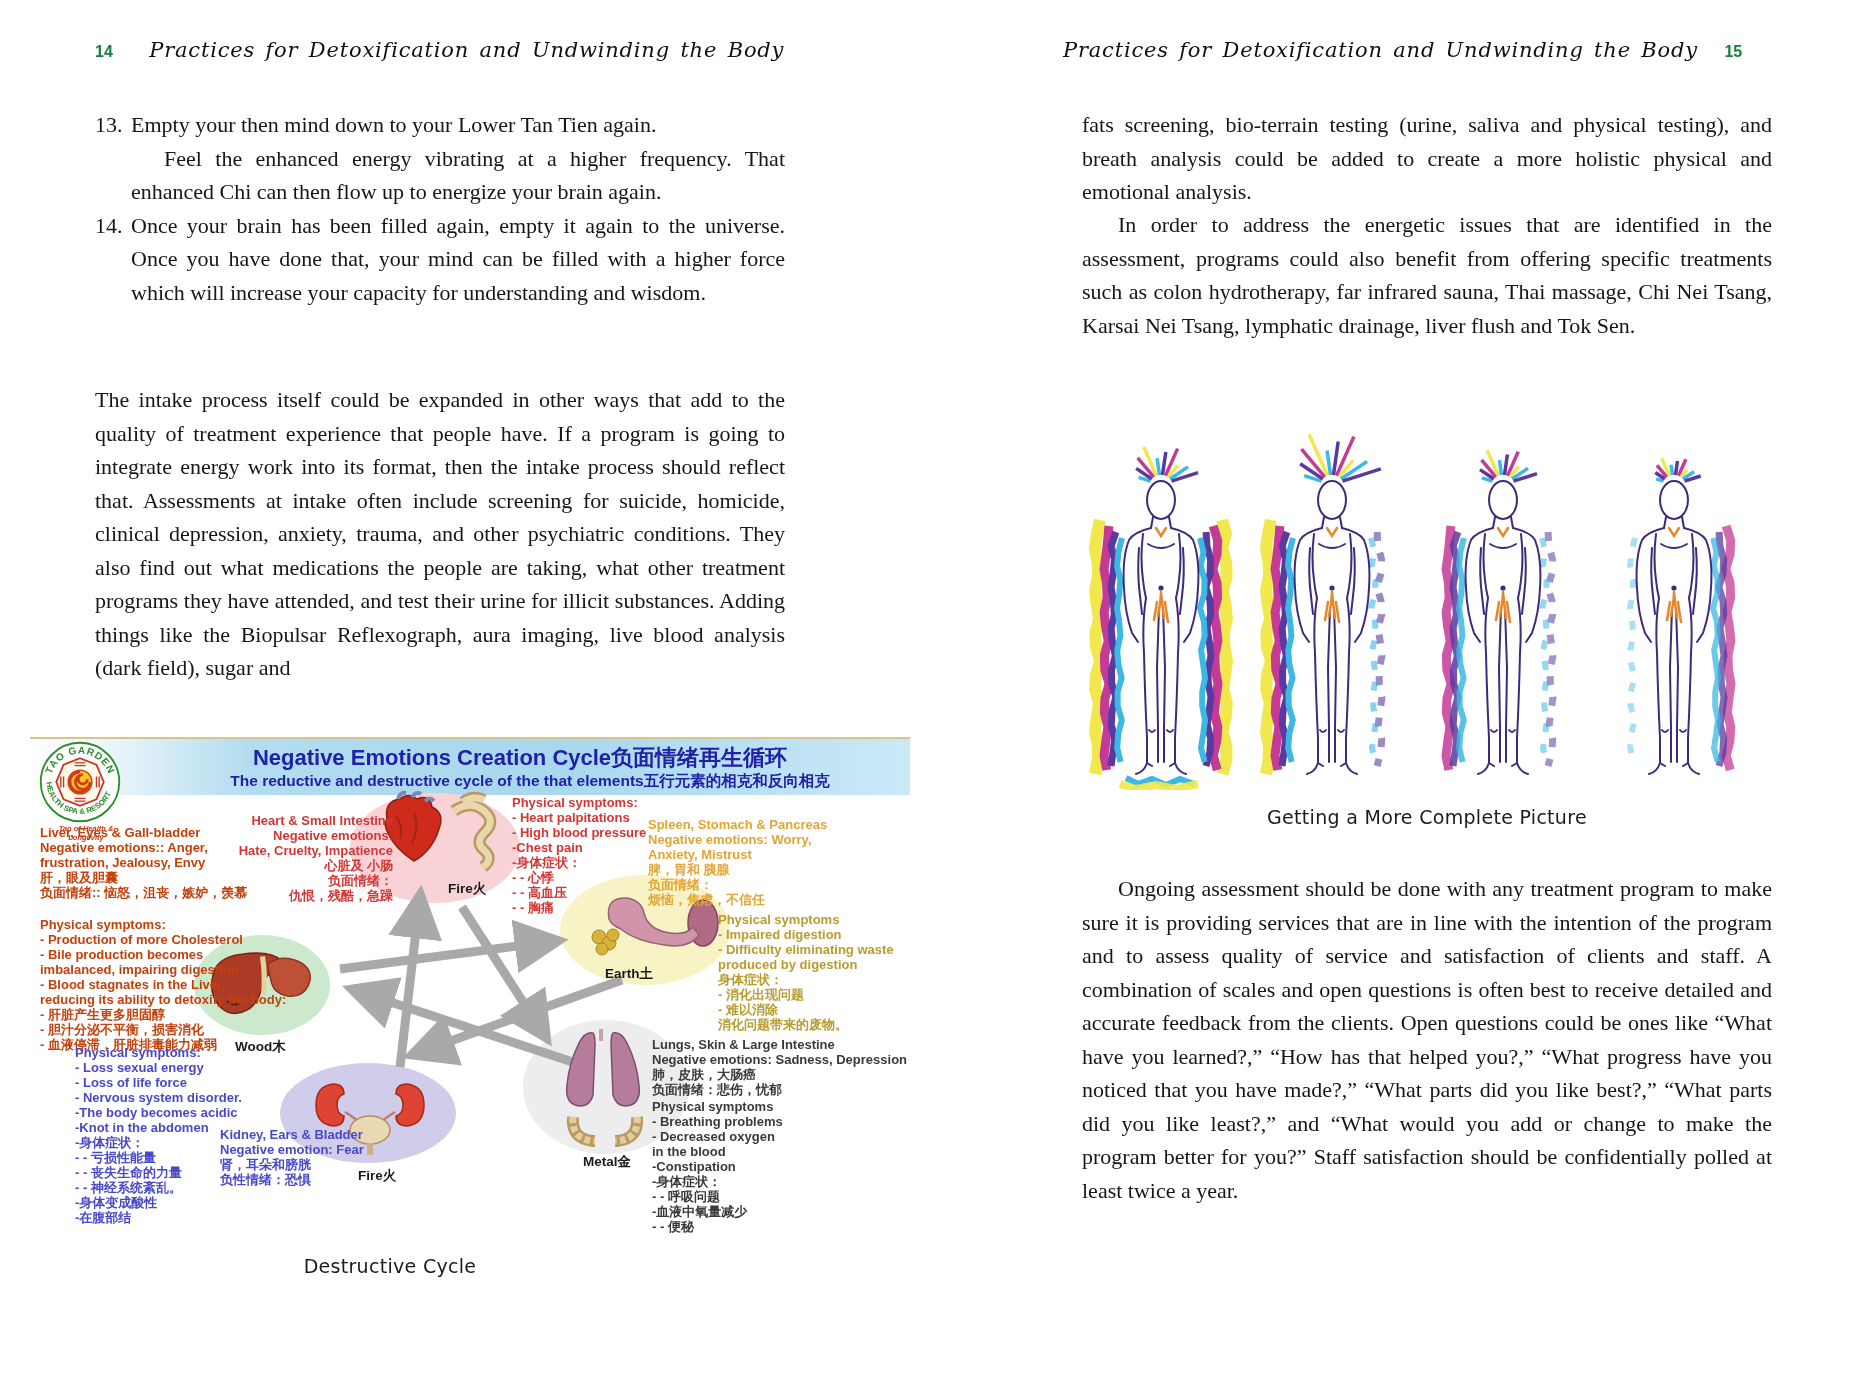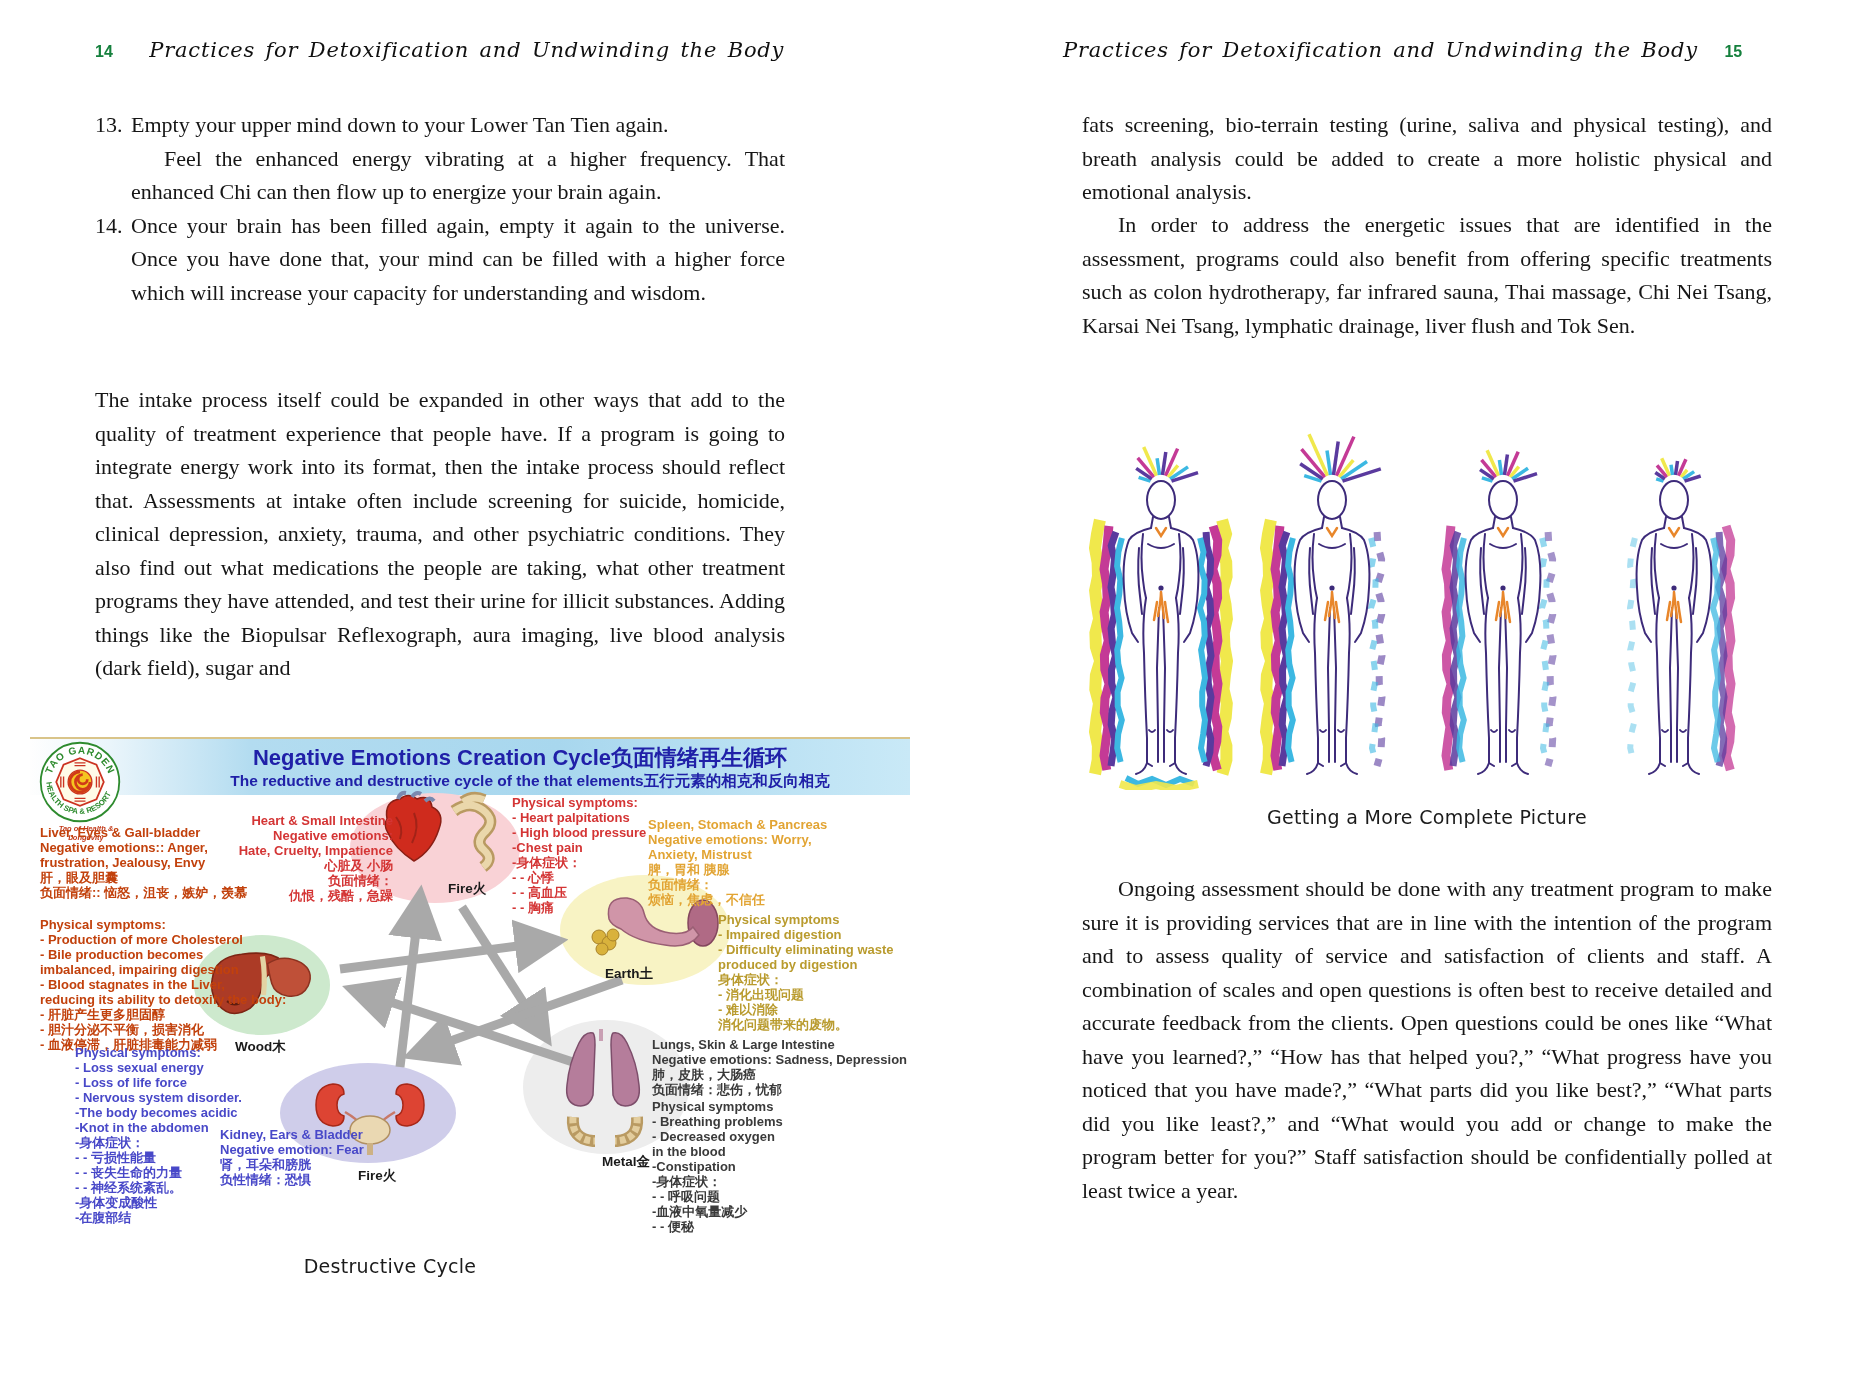--- a/index.html
+++ b/index.html
@@ -100,21 +100,21 @@
 
   <div class="running-head" style="left:95px;">
     <span class="pagenum">14</span>
     <span style="margin-left:26px;">Practices for Detoxification and Undwinding the Body</span>
   </div>
 
   <div class="list">
     <div class="li body-text">
       <span class="num">13.</span>
       <div class="li-body">
-        <div>Empty your upper mind down to your Lower Tan Tien again.</div>
+        <div>Empty your then mind down to your Lower Tan Tien again.</div>
         <div class="li13-rest">Feel the enhanced energy vibrating at a higher frequency. That enhanced Chi can then flow up to energize your brain again.</div>
       </div>
     </div>
     <div class="li body-text">
       <span class="num">14.</span>
       <div class="li-body">Once your brain has been filled again, empty it again to the universe. Once you have done that, your mind can be filled with a higher force which will increase your capacity for understanding and wisdom.</div>
     </div>
   </div>
 
   <div class="para-left body-text">The intake process itself could be expanded in other ways that add to the quality of treatment experience that people have. If a program is going to integrate energy work into its format, then the intake process should reflect that. Assessments at intake often include screening for suicide, homicide, clinical depression, anxiety, trauma, and other psychiatric conditions. They also find out what medications the people are taking, what other treatment programs they have attended, and test their urine for illicit substances. Adding things like the Biopulsar Reflexograph, aura imaging, live blood analysis (dark field), sugar and</div>
@@ -211,21 +211,21 @@
       <path d="M58,8 Q50,6 44,18 Q34,38 32,60 Q30,76 40,80 Q54,84 58,70 L60,20 Q60,10 58,8Z" fill="#b57d9b" stroke="#7d4e6b" stroke-width="1.5"></path>
       <path d="M78,8 Q86,6 92,18 Q102,38 104,60 Q106,76 96,80 Q82,84 78,70 L76,20 Q76,10 78,8Z" fill="#b57d9b" stroke="#7d4e6b" stroke-width="1.5"></path>
       <path d="M38,92 Q36,114 58,116 L60,116 M102,92 Q104,114 82,116 L80,116" fill="none" stroke="#b99a62" stroke-width="12"></path>
       <path d="M38,92 Q36,114 58,116 L60,116 M102,92 Q104,114 82,116 L80,116" fill="none" stroke="#e3cd9d" stroke-width="7" stroke-dasharray="6 3"></path>
     </svg>
 
     <div class="dg-label" style="left:374px; top:143px;padding-left:44px;">Fire火</div>
     <div class="dg-label" style="left:575px; top:228px;">Earth土</div>
     <div class="dg-label" style="left:205px; top:301px;">Wood木</div>
     <div class="dg-label" style="left:328px; top:430px;">Fire火</div>
-    <div class="dg-label" style="left:572px; top:416px;">Metal金</div>
+    <div class="dg-label" style="left:553px; top:416px;">Metal金</div>
 
     <div class="dg-text t-wood" style="left:10px;  top:88px;  width:280px;">Liver, Eyes &amp; Gall-bladder
 Negative emotions:: Anger,
 frustration, Jealousy, Envy
 肝，眼及胆囊
 负面情绪:: 恼怒，沮丧，嫉妒，羡慕</div>
     <div class="dg-text t-wood" style="left:10px;  top:180px; width:300px;">Physical symptoms:
 - Production of more Cholesterol
 - Bile production becomes
 imbalanced, impairing digestion

